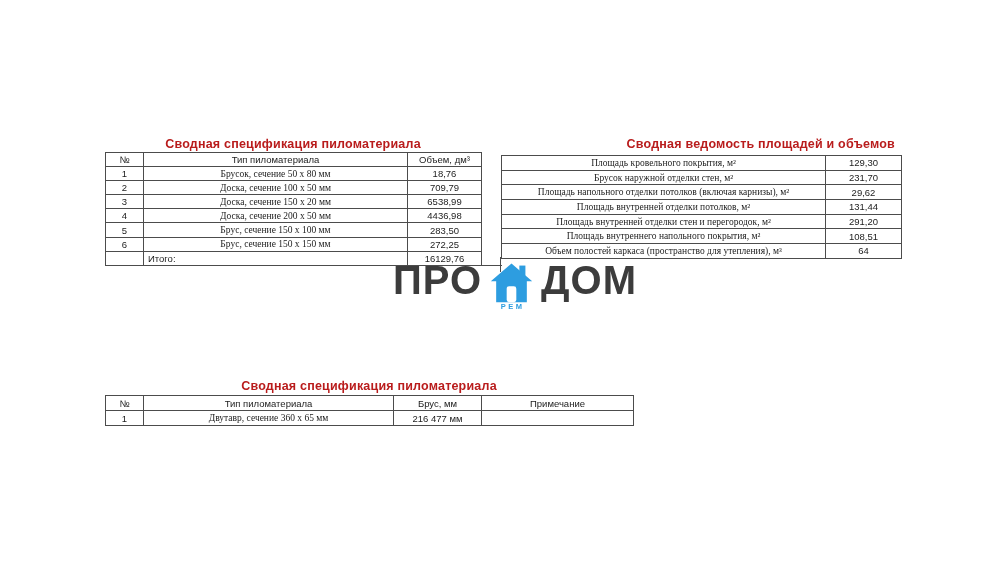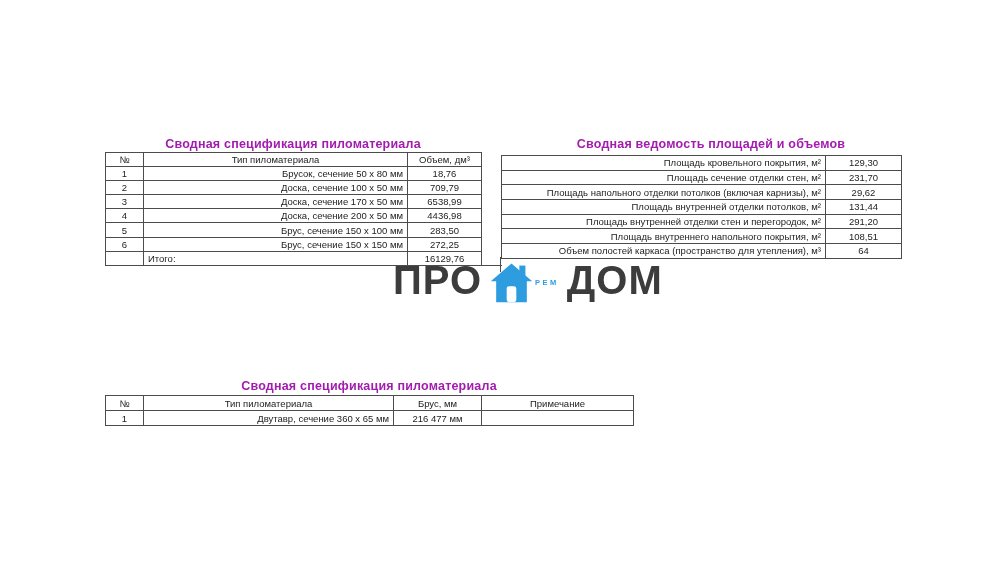--- a/index.html
+++ b/index.html
@@ -15,46 +15,46 @@
     overflow: hidden;
     font-family: "Liberation Sans", sans-serif;
   }
 
   
   .tbl-title {
     position: absolute;
     text-align: center;
     font-size: 12.5px;
     font-weight: bold;
-    color: #a21caf;
+    color: #b91c1c;
     letter-spacing: 0.2px;
     white-space: nowrap;
   }
   .title-lumber { left: 105px; top: 137px; width: 376px; }
-  .title-areas  { left: 511px; top: 137px; width: 400px; }
+  .title-areas  { left: 495px; top: 137px; width: 400px; text-align: right; }
   .title-beam   { left: 105px; top: 379px; width: 528px; }
 
   
   table.doc {
     position: absolute;
     border-collapse: collapse;
     table-layout: fixed;
     background: #ffffff;
   }
   table.doc td {
     border: 1px solid #4c4c4c;
     font-size: 9.5px;
     color: #1c1c1c;
     padding: 0 4px;
     white-space: nowrap;
     overflow: hidden;
     vertical-align: middle;
   }
   .tc { text-align: center; }
-  .tl { text-align: right; }
+  .tl { text-align: center; font-family: Liberation Serif, serif; }
   .tr { text-align: left; }
 
   .tbl-lumber { left: 105px; top: 152px; width: 376px; }
   .tbl-lumber td { height: 13.1px; }
 
   .tbl-areas { left: 501px; top: 155px; width: 400px; }
   .tbl-areas td { height: 13.7px; }
 
   .tbl-beam { left: 105px; top: 395px; width: 528px; }
   .tbl-beam td { height: 14px; }
@@ -80,20 +80,21 @@
   }
   .logo-word {
     font-size: 40px;
     font-weight: bold;
     color: #3c3c3c;
     line-height: 0.95;
     letter-spacing: 1px;
   }
   .logo-icon-wrap {
     display: flex;
+    flex-direction: column;
     align-items: center;
     margin-top: 1px;
   }
   .house-svg { fill: #2d9de0; }
   .house-svg .door { fill: #ffffff; }
   .logo-rem {
     font-size: 7.5px;
     font-weight: bold;
     color: #2d9de0;
     letter-spacing: 2.5px;
@@ -126,21 +127,21 @@
         <td class="tl">Брусок, сечение 50 х 80 мм</td>
         <td class="tc">18,76</td>
       </tr>
       <tr>
         <td class="tc">2</td>
         <td class="tl">Доска, сечение 100 х 50 мм</td>
         <td class="tc">709,79</td>
       </tr>
       <tr>
         <td class="tc">3</td>
-        <td class="tl">Доска, сечение 170 х 50 мм</td>
+        <td class="tl">Доска, сечение 150 х 20 мм</td>
         <td class="tc">6538,99</td>
       </tr>
       <tr>
         <td class="tc">4</td>
         <td class="tl">Доска, сечение 200 х 50 мм</td>
         <td class="tc">4436,98</td>
       </tr>
       <tr>
         <td class="tc">5</td>
         <td class="tl">Брус, сечение 150 х 100 мм</td>
@@ -165,21 +166,21 @@
     <colgroup>
         <col style="width:324px">
         <col style="width:76px">
       </colgroup>
     <tbody>
       <tr>
         <td class="tl">Площадь кровельного покрытия, м²</td>
         <td class="tc">129,30</td>
       </tr>
       <tr>
-        <td class="tl">Площадь сечение отделки стен, м²</td>
+        <td class="tl">Брусок наружной отделки стен, м²</td>
         <td class="tc">231,70</td>
       </tr>
       <tr>
         <td class="tl">Площадь напольного отделки потолков (включая карнизы), м²</td>
         <td class="tc">29,62</td>
       </tr>
       <tr>
         <td class="tl">Площадь внутренней отделки потолков, м²</td>
         <td class="tc">131,44</td>
       </tr>

